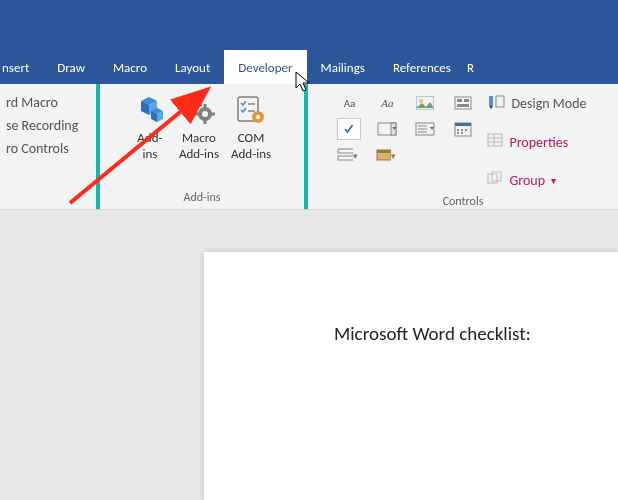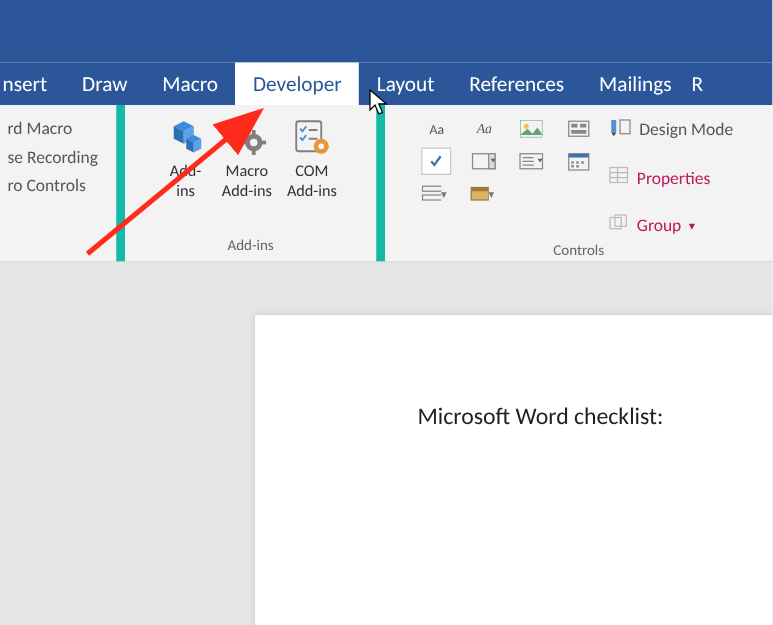--- a/index.html
+++ b/index.html
@@ -1,26 +1,26 @@
 <!DOCTYPE html>
 <html><head>
 <meta charset="utf-8">
 <style>
 * { box-sizing: border-box; margin: 0; padding: 0; }
 body { font-family: "Segoe UI", Calibri, sans-serif; width: 618px; height: 500px; overflow: hidden; background: #fff; position: relative; }
 
 .title-bar { background: #2b579a; height: 50px; width: 100%; }
 
-.ribbon-tabs { background: #2b579a; height: 34px; display: flex; align-items: flex-end; padding-left: 0; color: #fff; font-size: 17px; }
+.ribbon-tabs { background: #2b579a; height: 34px; display: flex; align-items: flex-end; padding-left: 0; color: #fff; font-size: 13px; }
 .ribbon-tabs .tab { padding: 0 14px; height: 34px; display: flex; align-items: center; cursor: pointer; position: relative; }
 .ribbon-tabs .tab.active { background: #fff; color: #2b579a; }
 .ribbon-tabs .tab.cut { padding-left: 2px; }
 
 .ribbon { background: #f3f3f3; border-bottom: 1px solid #d4d4d4; height: 126px; display: flex; color: #444; font-size: 13px; position: relative; }
-.ribbon-group { display: flex; flex-direction: column; align-items: center; padding: 4px 6px 2px 6px; border-right: 7px solid #14b8a6; }
+.ribbon-group { display: flex; flex-direction: column; align-items: center; padding: 4px 6px 2px 6px; border-right: 4px solid #14b8a6; }
 .ribbon-group-body { display: flex; flex: 1; align-items: flex-start; }
 .ribbon-group-label { font-size: 12px; color: #666; margin-top: auto; padding-bottom: 3px; }
 
 .code-group .body { display: flex; flex-direction: column; gap: 6px; padding-top: 6px; color: #555; font-size: 14px; align-items: flex-start; }
 .code-group .body span { white-space: nowrap; }
 
 .big-btn { display: flex; flex-direction: column; align-items: center; justify-content: flex-start; padding: 4px 6px 0 6px; gap: 2px; cursor: pointer; }
 .big-btn .icon-slot { height: 36px; display: flex; align-items: center; justify-content: center; }
 .big-btn .lbl { text-align: center; font-size: 13px; line-height: 1.2; color: #333; }
 
@@ -44,24 +44,24 @@
 </style>
 </head>
 <body>
 
 <div class="title-bar"></div>
 
 <div class="ribbon-tabs">
   <div class="tab cut">nsert</div>
   <div class="tab">Draw</div>
   <div class="tab">Macro</div>
+  <div class="tab">Layout</div>
   <div class="tab active">Developer</div>
-  <div class="tab">Layout</div>
+  <div class="tab">Mailings</div>
   <div class="tab">References</div>
-  <div class="tab">Mailings</div>
   <div class="tab cut">R</div>
 </div>
 
 <div class="ribbon">
 
   <div class="ribbon-group code-group" style="width:100px; align-items:flex-start;">
     <div class="body">
       <span>rd Macro</span>
       <span>se Recording</span>
       <span>ro Controls</span>

